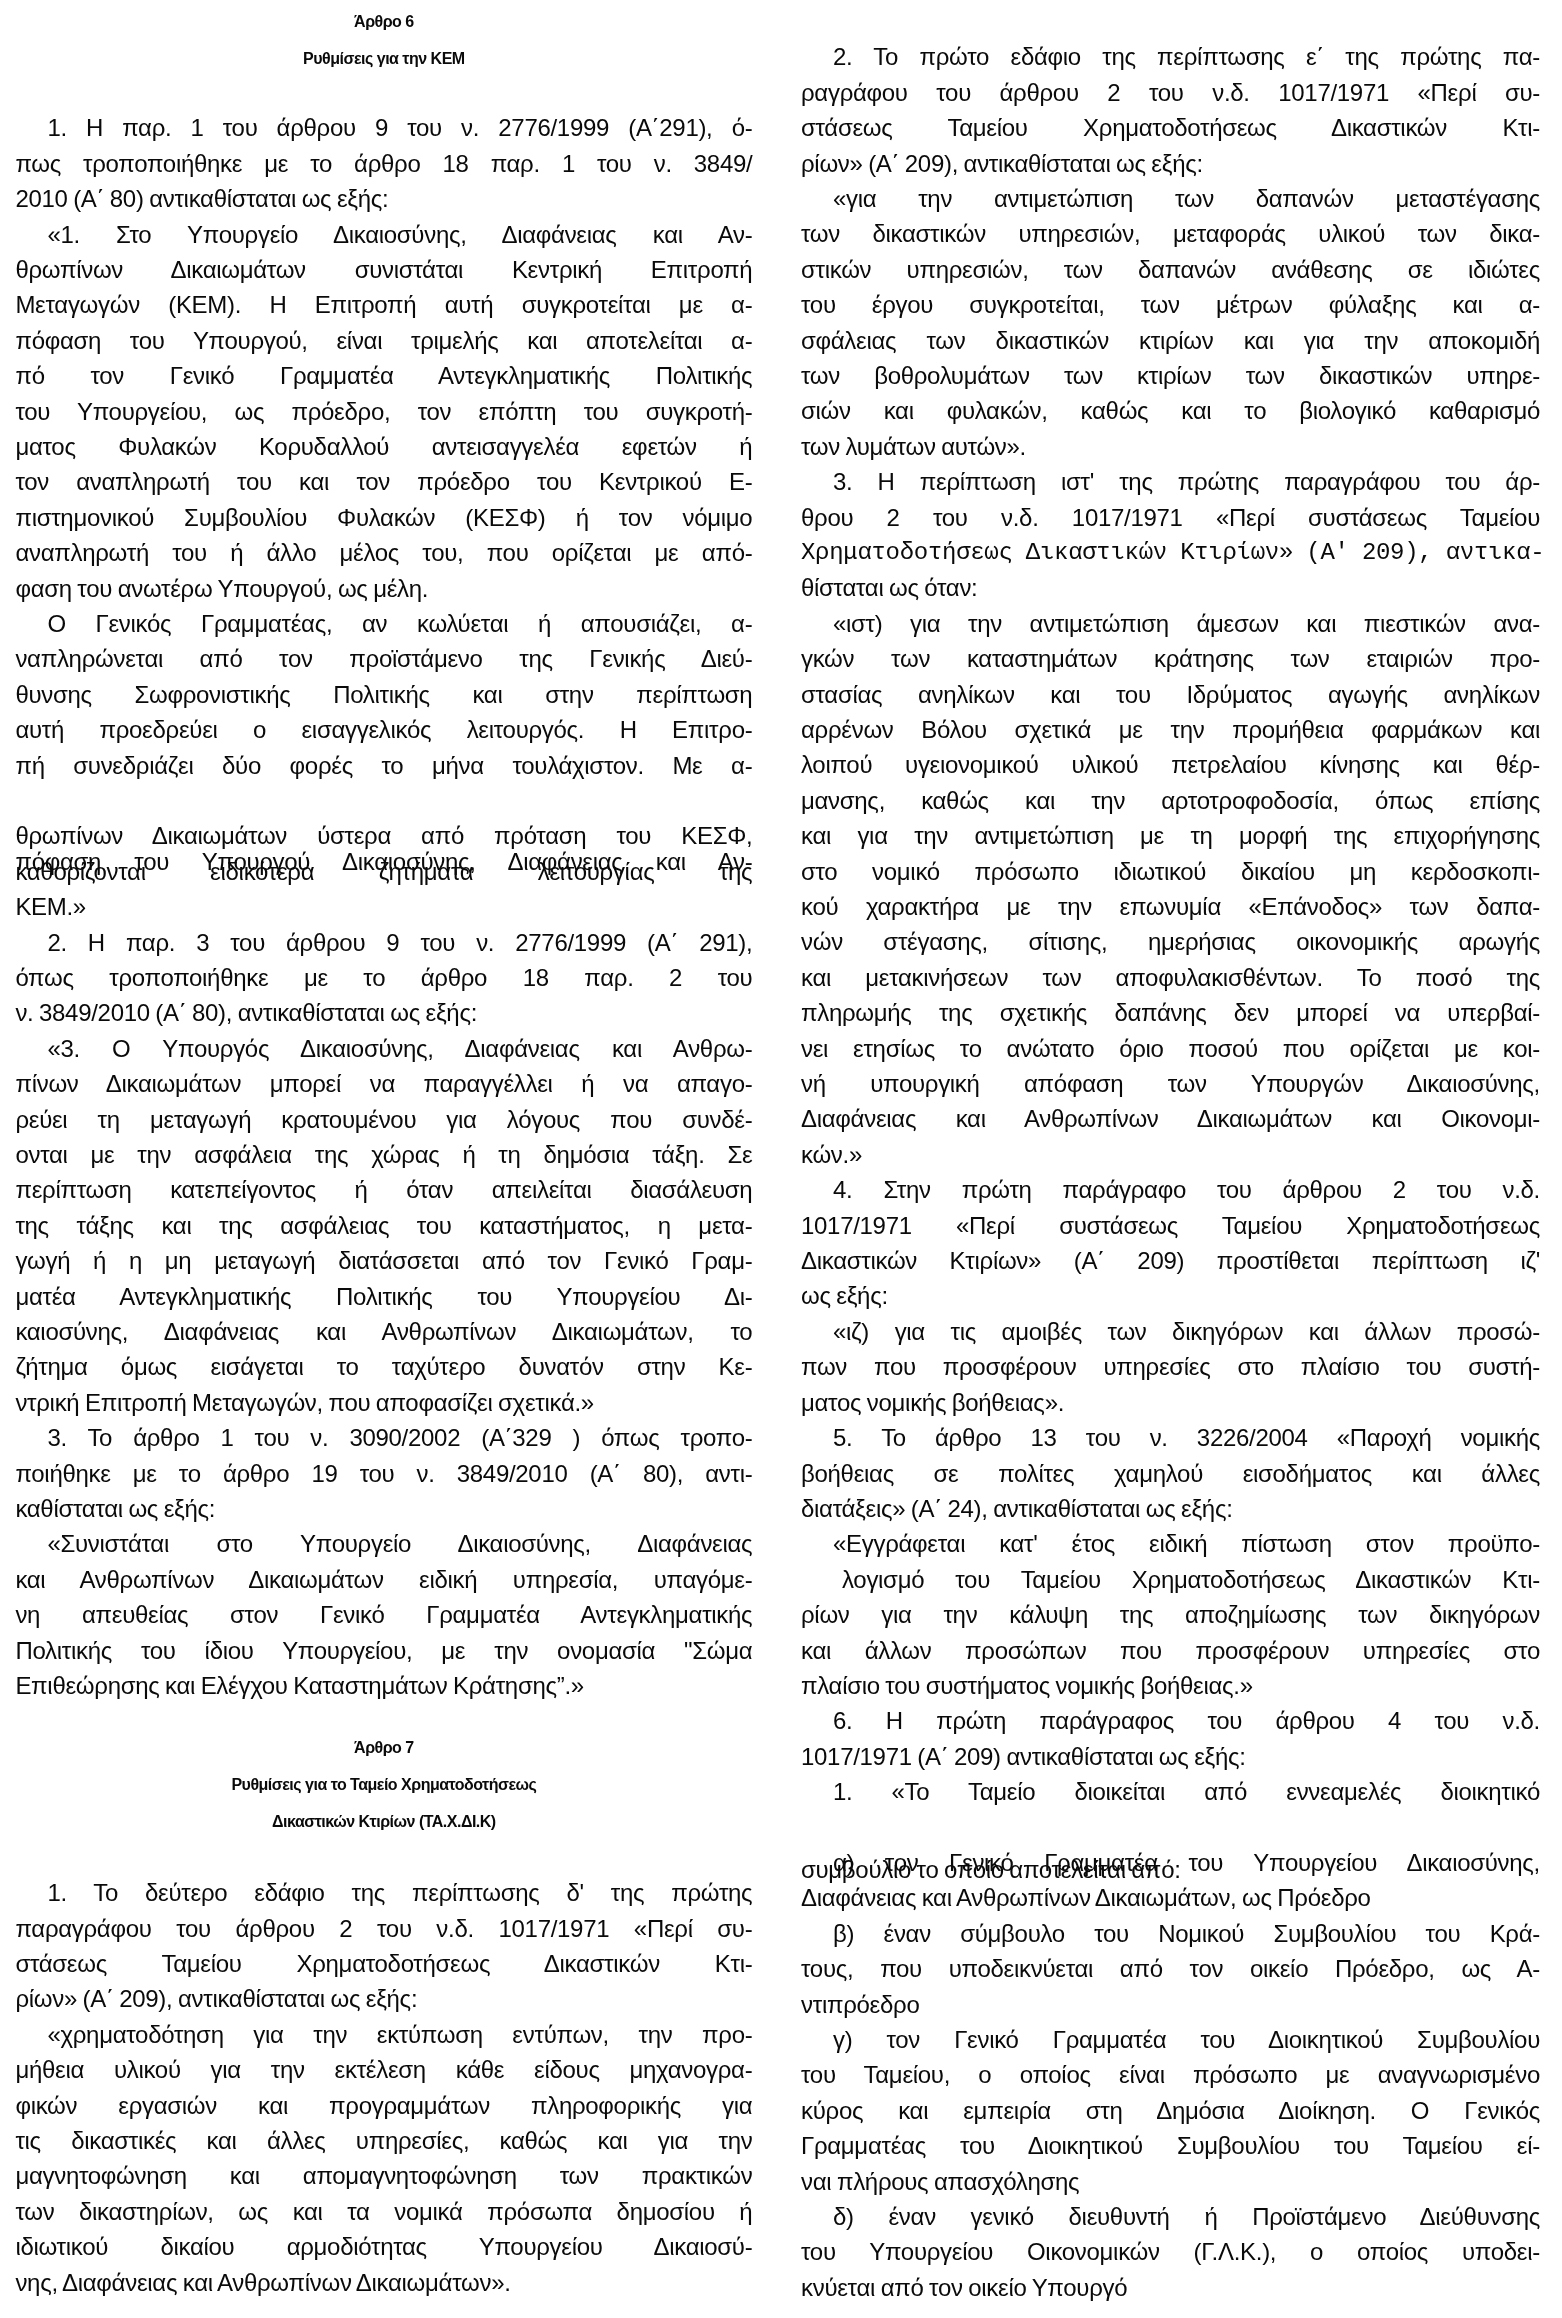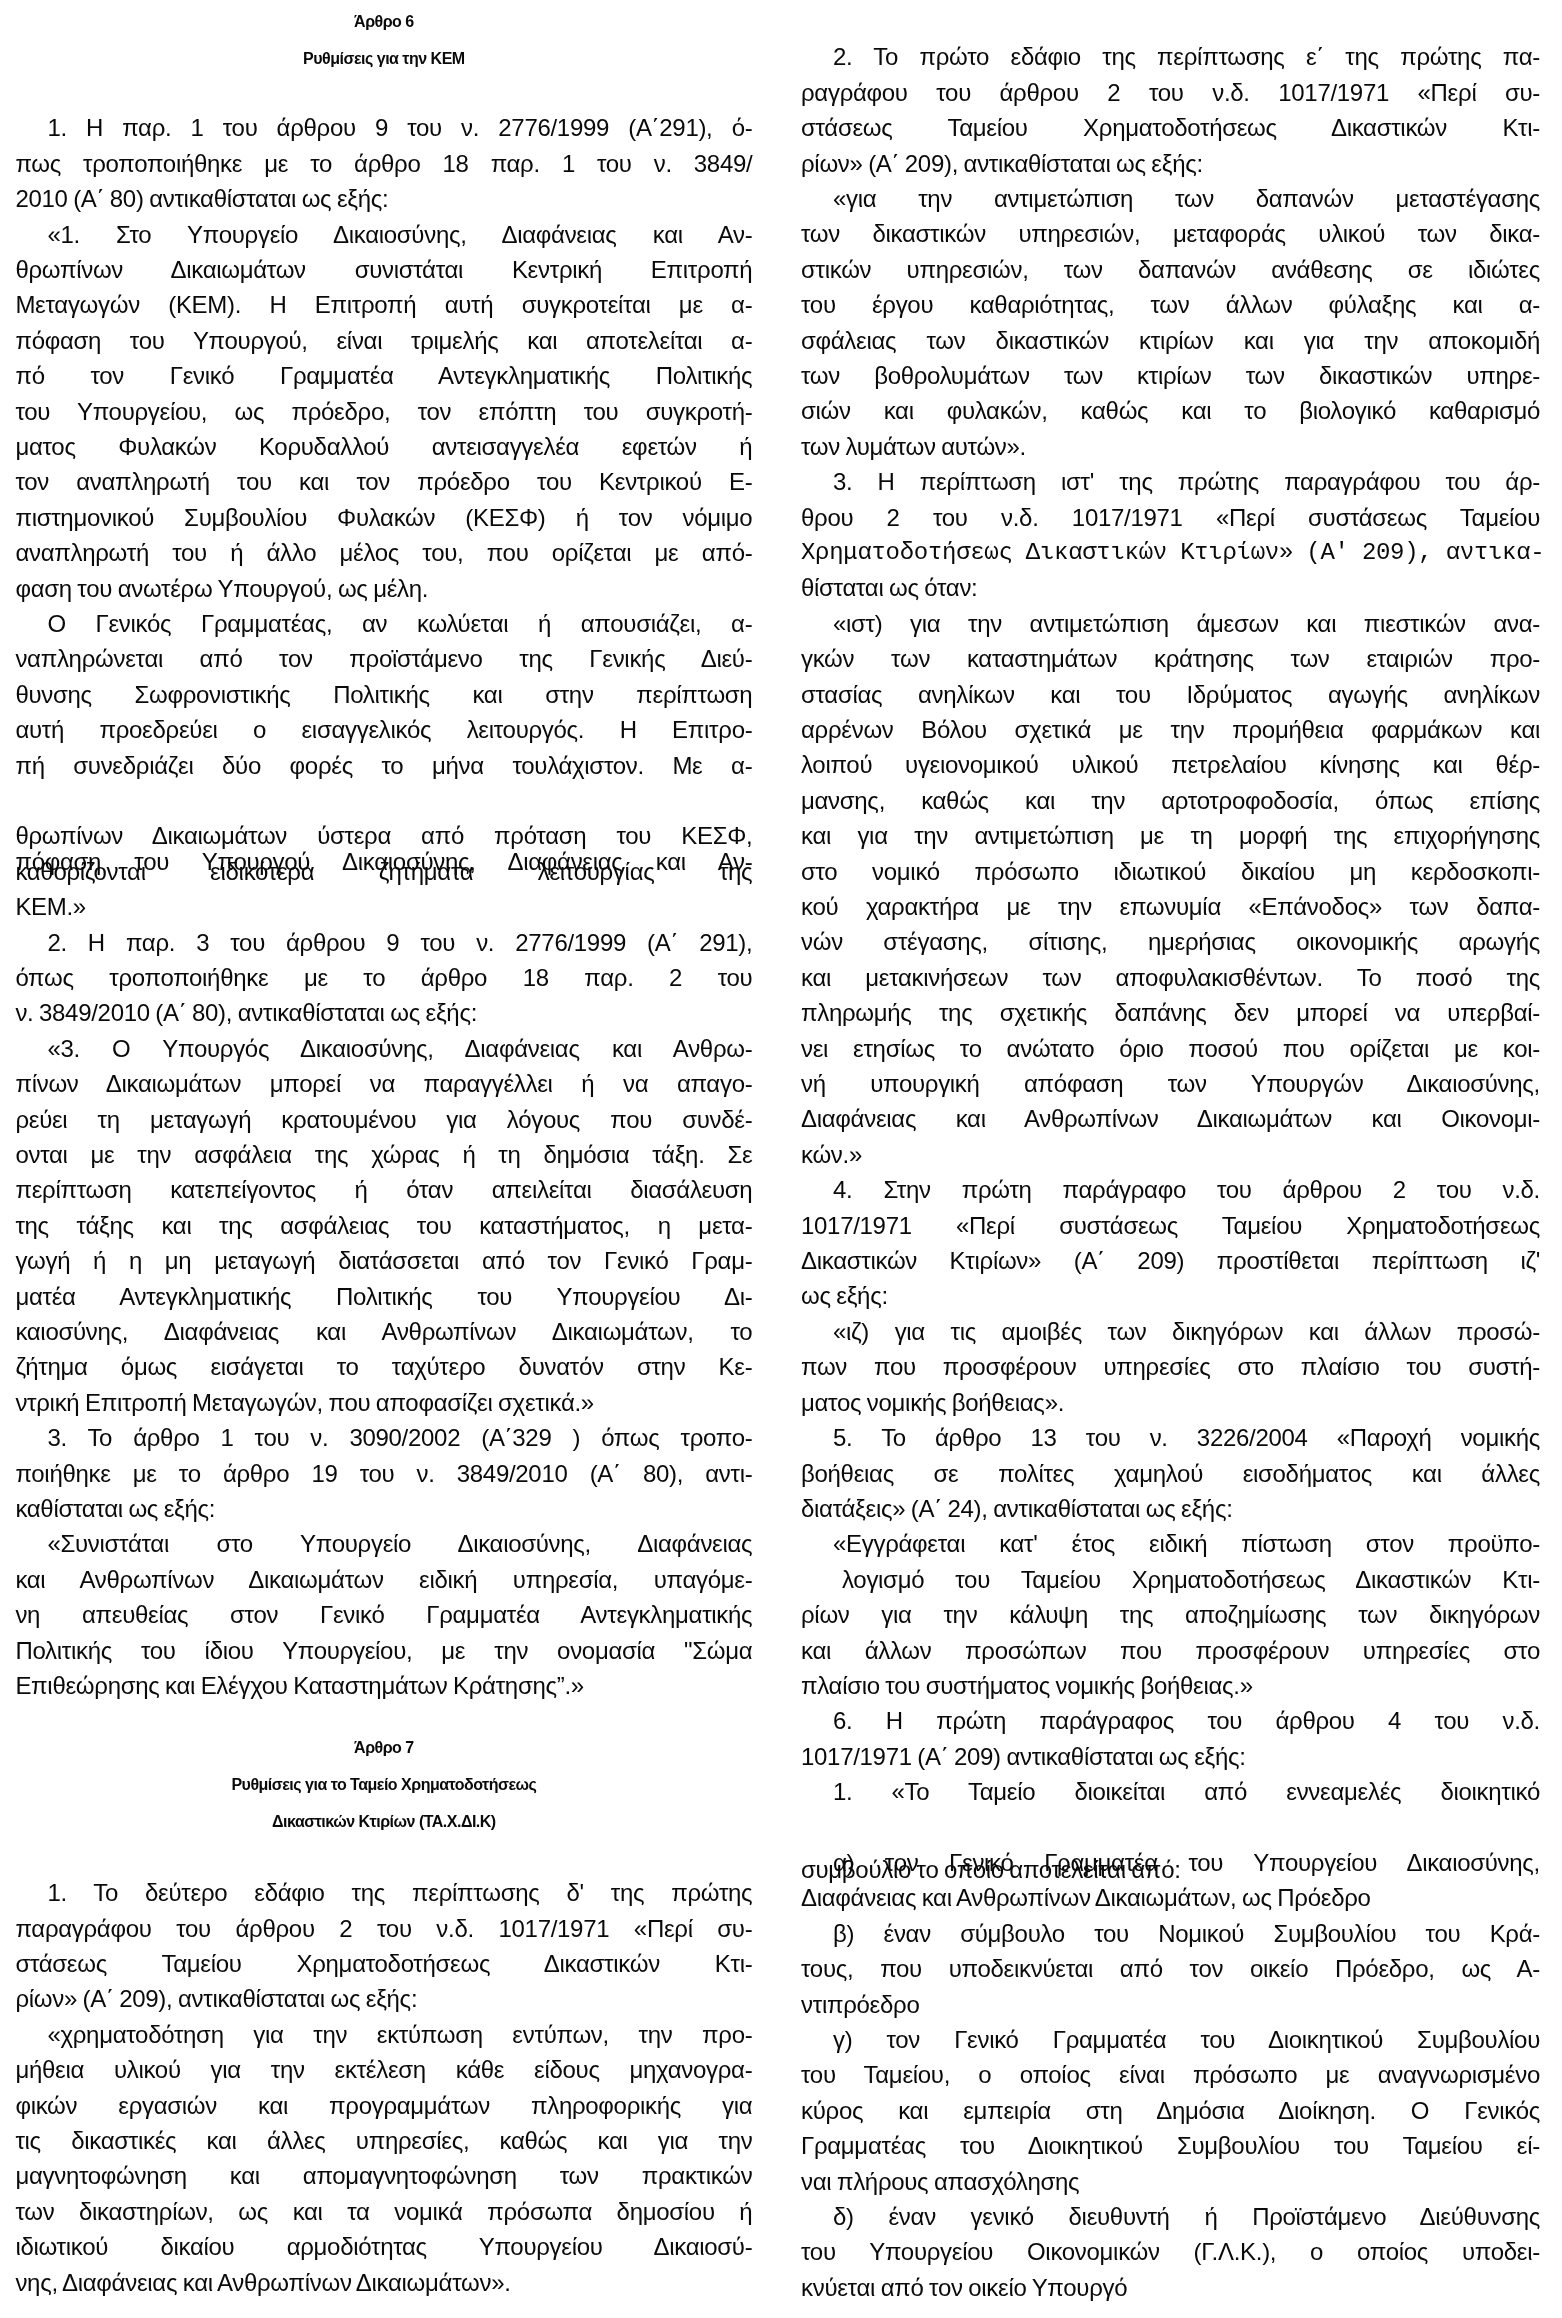--- a/index.html
+++ b/index.html
@@ -102,21 +102,21 @@
       <div class="line last" style="top: 2265px;">νης, Διαφάνειας και Ανθρωπίνων Δικαιωμάτων».</div>
     </div>
   <div class="column" id="col-right">
       <div class="line indent" style="top: 39px;">2. Το πρώτο εδάφιο της περίπτωσης ε΄ της πρώτης πα-</div>
       <div class="line" style="top: 75px;">ραγράφου του άρθρου 2 του ν.δ. 1017/1971 «Περί συ-</div>
       <div class="line" style="top: 110px;">στάσεως Ταμείου Χρηματοδοτήσεως Δικαστικών Κτι-</div>
       <div class="line last" style="top: 146px;">ρίων» (Α΄ 209), αντικαθίσταται ως εξής:</div>
       <div class="line indent" style="top: 181px;">«για την αντιμετώπιση των δαπανών μεταστέγασης</div>
       <div class="line" style="top: 216px;">των δικαστικών υπηρεσιών, μεταφοράς υλικού των δικα-</div>
       <div class="line" style="top: 252px;">στικών υπηρεσιών, των δαπανών ανάθεσης σε ιδιώτες</div>
-      <div class="line" style="top: 287px;">του έργου καθαριότητας, των άλλων φύλαξης και α-</div>
+      <div class="line" style="top: 287px;">του έργου συγκροτείται, των μέτρων φύλαξης και α-</div>
       <div class="line" style="top: 323px;">σφάλειας των δικαστικών κτιρίων και για την αποκομιδή</div>
       <div class="line" style="top: 358px;">των βοθρολυμάτων των κτιρίων των δικαστικών υπηρε-</div>
       <div class="line" style="top: 393px;">σιών και φυλακών, καθώς και το βιολογικό καθαρισμό</div>
       <div class="line last" style="top: 429px;">των λυμάτων αυτών».</div>
       <div class="line indent" style="top: 464px;">3. Η περίπτωση ιστ' της πρώτης παραγράφου του άρ-</div>
       <div class="line" style="top: 500px;">θρου 2 του ν.δ. 1017/1971 «Περί συστάσεως Ταμείου</div>
       <div class="line" style="top: 535px; font-family: Liberation Mono, monospace;">Χρηματοδοτήσεως Δικαστικών Κτιρίων» (Α' 209), αντικα-</div>
       <div class="line last" style="top: 570px;">θίσταται ως όταν:</div>
       <div class="line indent" style="top: 606px;">«ιστ)  για την αντιμετώπιση άμεσων και πιεστικών ανα-</div>
       <div class="line" style="top: 641px;">γκών των καταστημάτων κράτησης  των εταιριών προ-</div>

